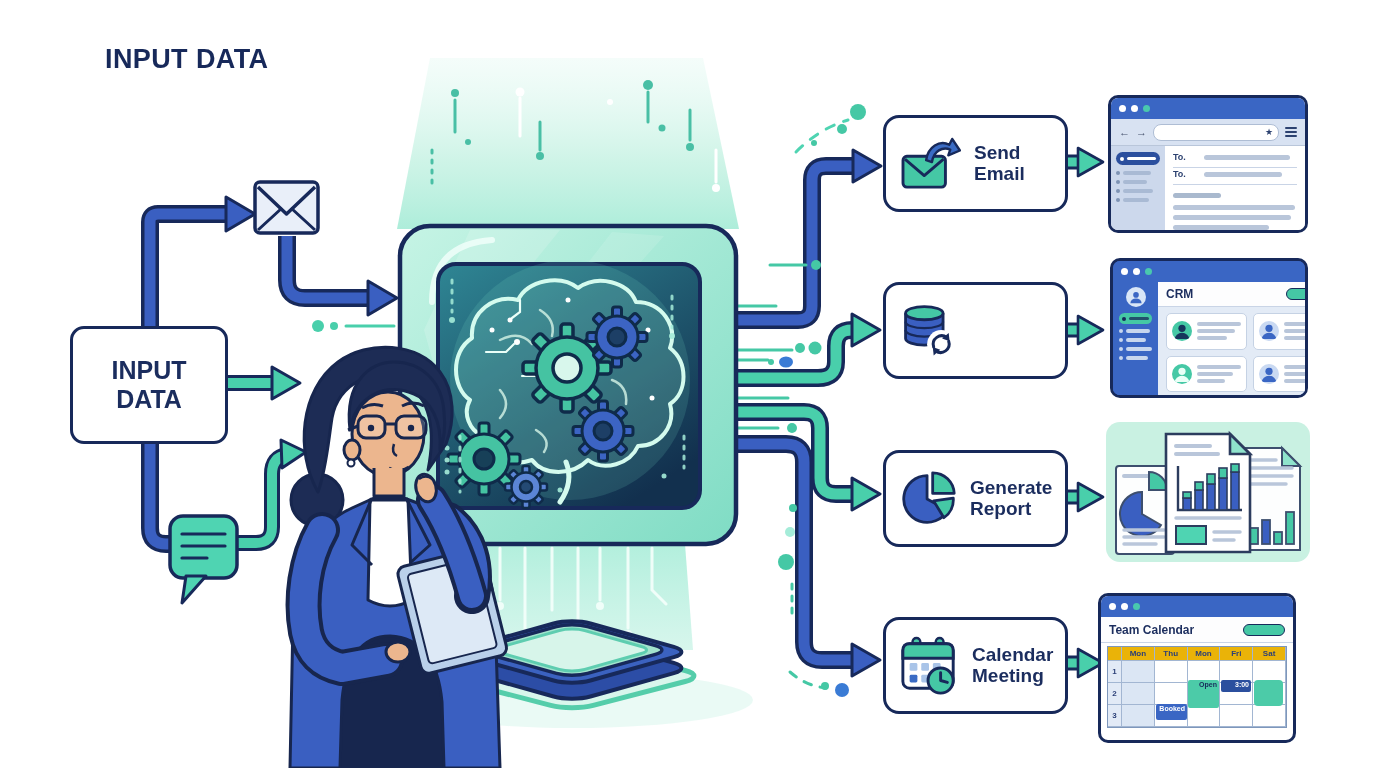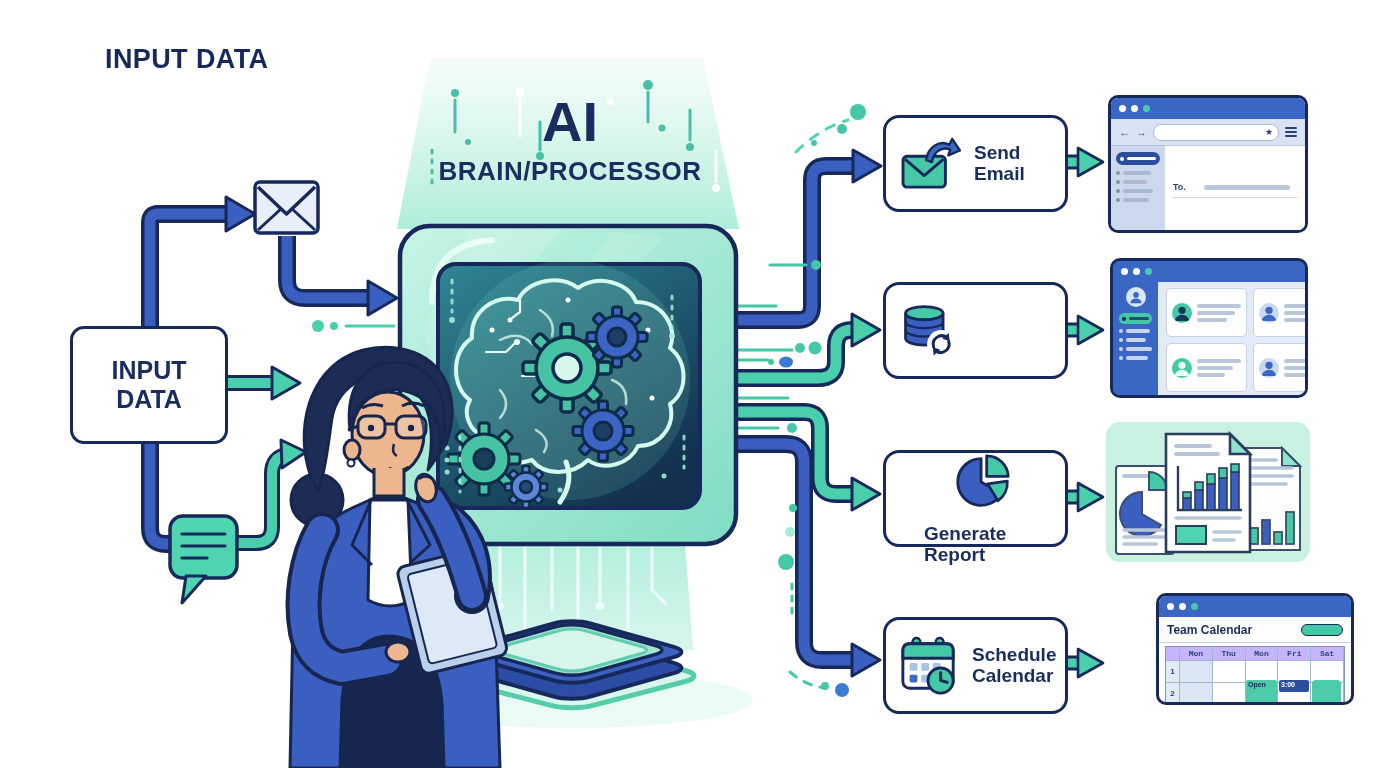--- a/index.html
+++ b/index.html
@@ -44,21 +44,21 @@
   .em-burger i{display:block;height:2px;background:#2c4170;border-radius:1px;}
   .em-body{display:flex;height:88px;}
   .em-side{width:54px;background:#ccd8ec;padding:6px 5px;box-sizing:border-box;}
   .em-active{height:13px;background:#2b4f9e;border-radius:7px;display:flex;align-items:center;gap:3px;padding:0 4px;margin-bottom:6px;}
   .em-active i{width:4px;height:4px;border-radius:50%;background:#fff;}
   .em-active b{height:3px;flex:1;background:#fff;border-radius:2px;}
   .em-item{display:flex;align-items:center;gap:3px;margin-bottom:5px;}
   .em-item i{width:4px;height:4px;border-radius:50%;background:#7e93b4;}
   .em-item b{height:4px;border-radius:2px;background:#a9bad4;}
   .em-main{flex:1;background:#fff;padding:5px 8px;box-sizing:border-box;}
-  .em-to{display:flex;align-items:center;gap:18px;padding:2px 0 5px 0;border-bottom:1px solid #c9d4e6;margin-top:30px;}
+  .em-to{display:flex;align-items:center;gap:18px;padding:2px 0 5px 0;border-bottom:1px solid #c9d4e6;}
   .em-to span{font-size:9px;font-weight:700;color:#2c4170;line-height:1;}
 
   
   .crm-body{display:flex;height:116px;background:#3a66c4;}
   .crm-side{width:48px;background:#3a66c4;padding:5px 6px;box-sizing:border-box;}
   .crm-ava{width:20px;height:20px;border-radius:50%;background:#d9e6f7;margin:0 auto 6px auto;display:flex;align-items:center;justify-content:center;}
   .crm-active{height:11px;background:#45c8a5;border-radius:6px;display:flex;align-items:center;gap:3px;padding:0 3px;margin-bottom:5px;}
   .crm-active i{width:4px;height:4px;border-radius:50%;background:#17295a;}
   .crm-active b{height:3px;flex:1;background:#17295a;border-radius:2px;opacity:.75;}
   .crm-item{display:flex;align-items:center;gap:3px;margin-bottom:5px;}
@@ -77,21 +77,21 @@
   
   .report-bg{background:#c9f1e2;border-radius:14px;}
 
   
   .cal-head{height:25px;background:#fdfdfe;display:flex;align-items:center;justify-content:space-between;padding:0 8px;border-bottom:1px solid #c9d4e6;}
   .cal-title{font-size:12px;font-weight:800;color:#1b2d5e;}
   .cal-pill{width:42px;height:12px;border-radius:7px;background:#45c8a5;border:1.5px solid #17295a;box-sizing:border-box;}
   .cal-grid{position:relative;margin:3px 6px 6px 6px;height:80px;border:1.5px solid #7e97bb;
             display:grid;grid-template-columns:14px repeat(5,1fr);grid-template-rows:14px repeat(3,1fr);}
   .cal-cell{border-right:1px solid #a2b6d2;border-bottom:1px solid #a2b6d2;box-sizing:border-box;}
-  .cal-day{font-size:8px;font-weight:700;color:#2b3f77;display:flex;align-items:center;justify-content:center;background:#c4b5fd;font-family:Liberation Mono, monospace;}
+  .cal-day{font-size:8px;font-weight:700;color:#2b3f77;display:flex;align-items:center;justify-content:center;background:#eab308;}
   .cal-num{font-size:8px;font-weight:700;color:#2b3f77;display:flex;align-items:center;justify-content:center;background:#e2eaf6;}
   .cal-mon{background:#dbe6f4;}
   .cal-evt{position:absolute;font-size:7px;font-weight:700;box-sizing:border-box;padding:1px 2px;border-radius:2px;}
   .evt-open{left:80px;top:33px;width:31px;height:28px;background:#4ccba8;color:#17295a;}
   .evt-300{left:113px;top:33px;width:30px;height:12px;background:#2b4f9e;color:#fff;}
   .evt-fri{left:146px;top:33px;width:29px;height:26px;background:#4ccba8;border-radius:4px;}
   .evt-booked{left:48px;top:57px;width:31px;height:16px;background:#3a66c4;color:#fff;}
 </style>
 </head>
 <body>
@@ -432,24 +432,20 @@
     <path d="M1066,162 L1080,162 M1066,330 L1080,330 M1066,497 L1080,497 M1066,663 L1080,663" stroke="#49cfab" stroke-width="9"></path>
     <polygon points="1078,148 1103,162 1078,176" fill="#49cfab" stroke="#17295a" stroke-width="2.6" stroke-linejoin="round"></polygon>
     <polygon points="1078,316 1103,330 1078,344" fill="#49cfab" stroke="#17295a" stroke-width="2.6" stroke-linejoin="round"></polygon>
     <polygon points="1078,483 1103,497 1078,511" fill="#49cfab" stroke="#17295a" stroke-width="2.6" stroke-linejoin="round"></polygon>
     <polygon points="1078,649 1103,663 1078,677" fill="#49cfab" stroke="#17295a" stroke-width="2.6" stroke-linejoin="round"></polygon>
   </g>
 </svg>
 
 <div class="abs overlay big-title" style="left:105px;top:44px;">INPUT DATA</div>
 
-<div class="abs overlay ai-block">
-  <div class="ai-line1">AI</div>
-  <div class="ai-line2">BRAIN/PROCESSOR</div>
-</div>
 
 <div class="abs overlay input-box">
   <div class="input-box-label">INPUT DATA</div>
 </div>
 
 <div class="abs overlay action-btn" style="left:883px;top:115px;">
   <span>
     <svg width="62" height="54" viewBox="0 0 64 56">
       <rect x="4" y="20" width="44" height="32" rx="4" fill="#45c8a5" stroke="#17295a" stroke-width="3"></rect>
       <path d="M6,23 L26,40 L46,23" fill="none" stroke="#17295a" stroke-width="3" stroke-linejoin="round"></path>
@@ -467,21 +463,21 @@
       <ellipse cx="27" cy="13" rx="20" ry="7" fill="#45c8a5" stroke="#17295a" stroke-width="3"></ellipse>
       <circle cx="45" cy="46" r="15" fill="#ffffff"></circle>
       <path d="M37,49 A9,9 0 0 1 51,39" fill="none" stroke="#17295a" stroke-width="3.2" stroke-linecap="round"></path>
       <polygon points="53,34 54,43 46,40" fill="#17295a"></polygon>
       <path d="M53,43 A9,9 0 0 1 39,53" fill="none" stroke="#17295a" stroke-width="3.2" stroke-linecap="round"></path>
       <polygon points="37,58 36,49 44,52" fill="#17295a"></polygon>
     </svg>
   </span>
 </div>
 
-<div class="abs overlay action-btn" style="left:883px;top:450px;flex-direction:column;">
+<div class="abs overlay action-btn" style="left:883px;top:450px;">
   <span>
     <svg width="58" height="58" viewBox="0 0 62 62">
       <path d="M30,31 L30,6 A25,25 0 1 0 52,43 Z" fill="#3a5fc1" stroke="#17295a" stroke-width="3" stroke-linejoin="round"></path>
       <path d="M36,25 L36,3 A23,23 0 0 1 59,25 Z" fill="#45c8a5" stroke="#17295a" stroke-width="3" stroke-linejoin="round"></path>
       <path d="M37,33 L58,30 A23,23 0 0 1 48,51 Z" fill="#45c8a5" stroke="#17295a" stroke-width="3" stroke-linejoin="round"></path>
     </svg>
   </span>
   <span class="action-label">Generate Report</span>
 </div>
 
@@ -496,21 +492,21 @@
         <rect x="11" y="28" width="8" height="8" rx="1.5" fill="#a9c4e8"></rect>
         <rect x="23" y="28" width="8" height="8" rx="1.5" fill="#a9c4e8"></rect>
         <rect x="35" y="28" width="8" height="8" rx="1.5" fill="#a9c4e8"></rect>
         <rect x="11" y="40" width="8" height="8" rx="1.5" fill="#3a6bc4"></rect>
         <rect x="23" y="40" width="8" height="8" rx="1.5" fill="#a9c4e8"></rect>
       </g>
       <circle cx="43" cy="46" r="13" fill="#45c8a5" stroke="#17295a" stroke-width="3"></circle>
       <path d="M43,46 L43,38 M43,46 L50,48" fill="none" stroke="#17295a" stroke-width="3" stroke-linecap="round"></path>
     </svg>
   </span>
-  <span class="action-label">Schedule Calendar</span>
+  <span class="action-label">Calendar Meeting</span>
 </div>
 
 <div class="abs overlay win" style="left:1108px;top:95px;width:200px;height:138px;">
   <div class="titlebar">
     <span class="dot dot-w"></span>
     <span class="dot dot-w"></span>
     <span class="dot dot-t"></span>
   </div>
   <div class="em-toolbar">
     <span class="em-nav">←</span>
@@ -594,20 +590,24 @@
       <div class="crm-item">
             <i></i>
             <b style="width:26px;"></b>
           </div>
       <div class="crm-item">
             <i></i>
             <b style="width:22px;"></b>
           </div>
     </div>
     <div class="crm-main">
+      <div class="crm-head">
+        <span class="crm-title">CRM</span>
+        <span class="crm-pill"></span>
+      </div>
       <div class="crm-cards">
         <div class="crm-card">
           <span class="crm-card-ava ava-teal">
                 <svg width="18" height="18" viewBox="0 0 20 20">
                   <circle cx="10" cy="7" r="4" fill="#16355c"></circle>
                   <path d="M2,19 a8,7 0 0 1 16,0 Z" fill="#16355c"></path>
                 </svg>
               </span>
           <span class="crm-lines">
                 <span class="bar" style="width:44px;height:4px;"></span>
@@ -718,21 +718,21 @@
       </g>
       <rect x="70" y="104" width="30" height="18" fill="#4fd4b2" stroke-width="2"></rect>
       <g stroke="#b9c6da" stroke-width="3.5" stroke-linecap="round">
         <line x1="108" y1="110" x2="134" y2="110"></line>
             <line x1="108" y1="118" x2="128" y2="118"></line>
       </g>
     </g>
   </svg>
 </div>
 
-<div class="abs overlay win" style="left:1156px;top:593px;width:198px;height:112px;">
+<div class="abs overlay win" style="left:1098px;top:593px;width:198px;height:150px;text-align:right;">
   <div class="titlebar">
     <span class="dot dot-w"></span>
     <span class="dot dot-w"></span>
     <span class="dot dot-t"></span>
   </div>
   <div class="cal-head">
     <span class="cal-title">Team Calendar</span>
     <span class="cal-pill"></span>
   </div>
   <div class="cal-grid">

